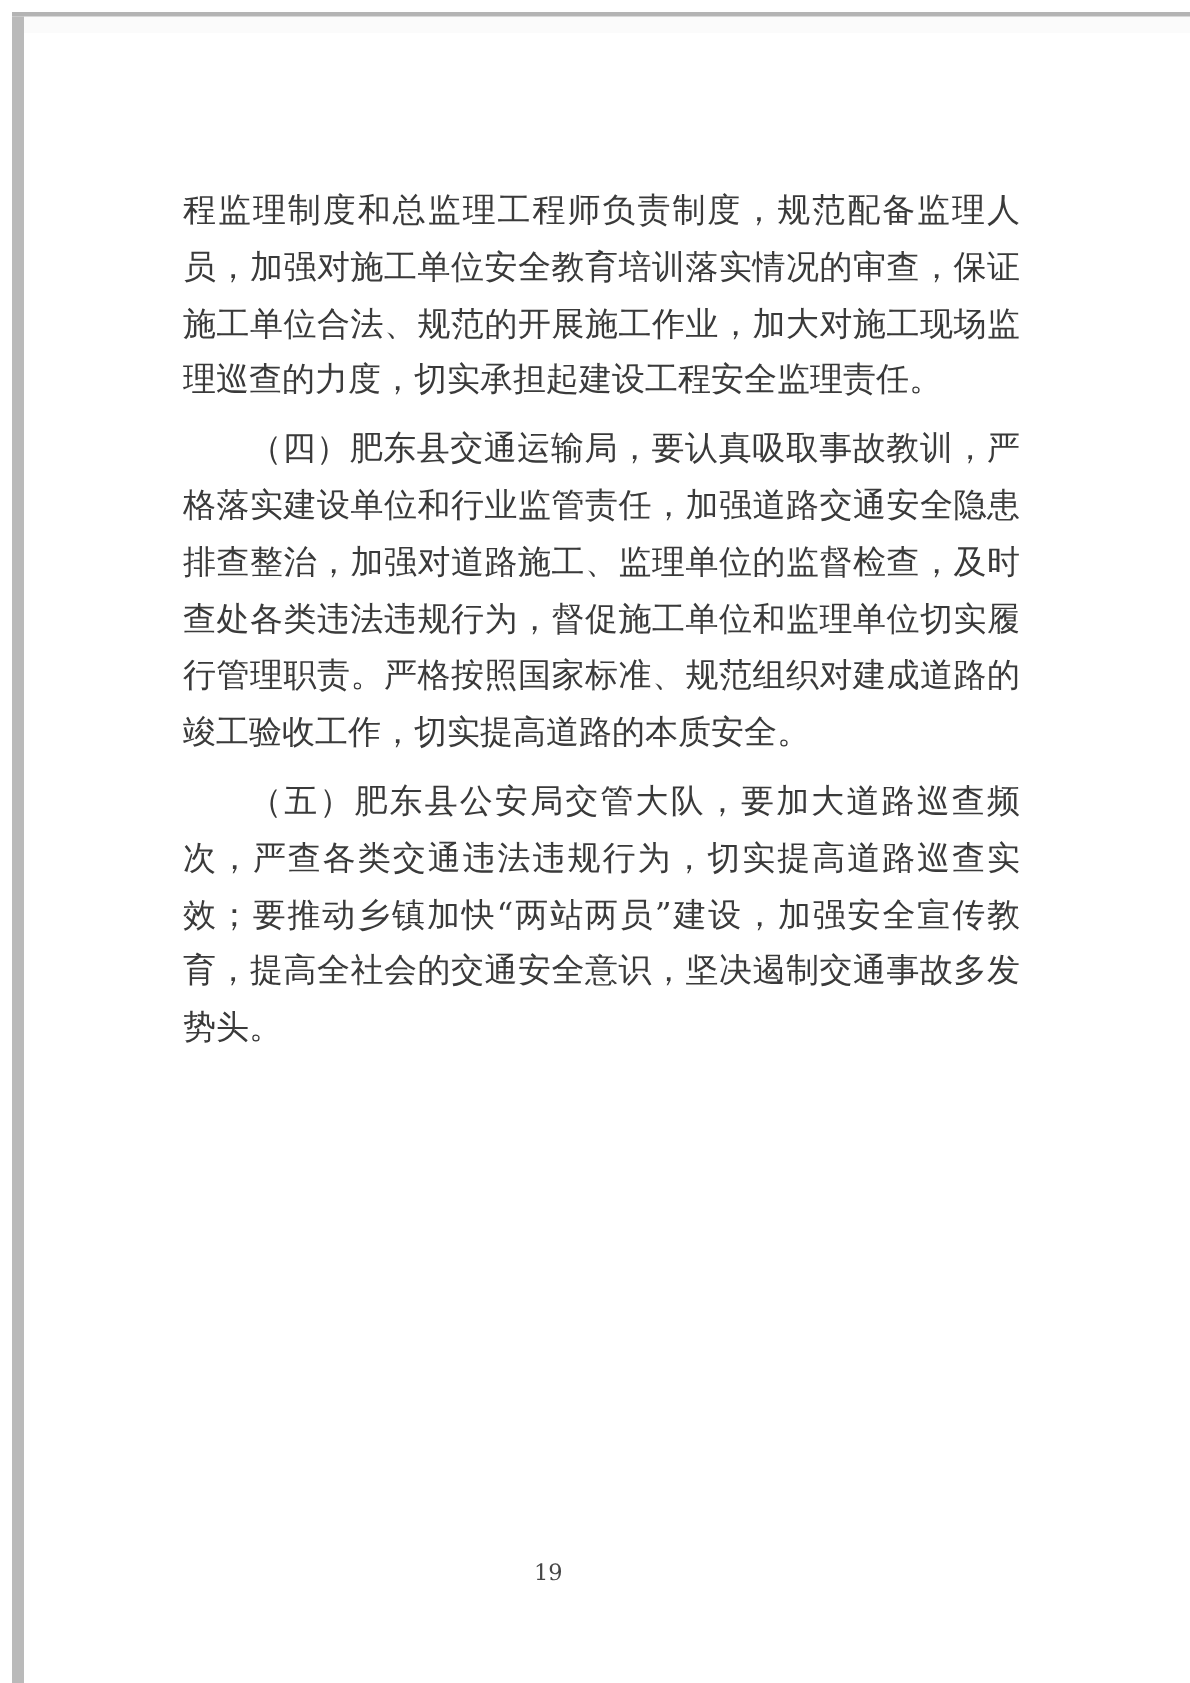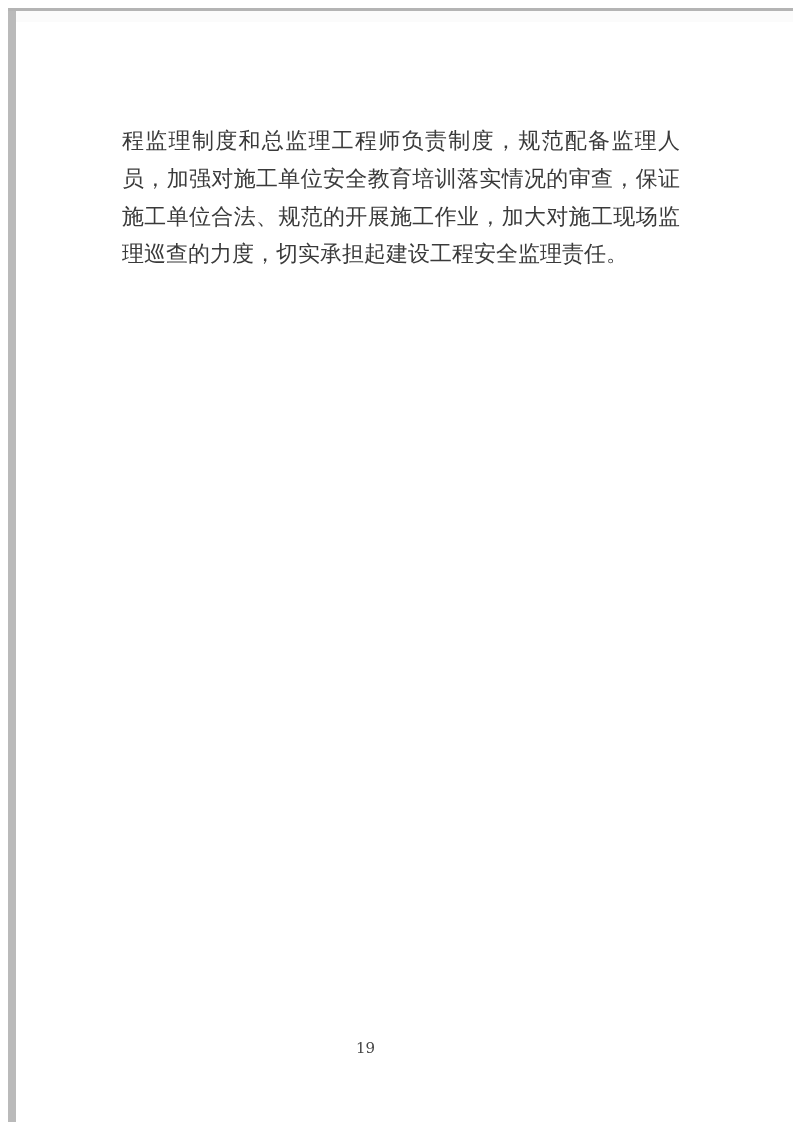--- a/index.html
+++ b/index.html
@@ -65,17 +65,19 @@
 <body>
 
 <div class="page">
 
   <div class="edge-top"></div>
   <div class="edge-top-shade"></div>
   <div class="edge-left"></div>
 
   <div class="content">
     <p class="para">程监理制度和总监理工程师负责制度，规范配备监理人员，加强对施工单位安全教育培训落实情况的审查，保证施工单位合法、规范的开展施工作业，加大对施工现场监理巡查的力度，切实承担起建设工程安全监理责任。</p>
+    <p class="para indent">（四）肥东县交通运输局，要认真吸取事故教训，严格落实建设单位和行业监管责任，加强道路交通安全隐患排查整治，加强对道路施工、监理单位的监督检查，及时查处各类违法违规行为，督促施工单位和监理单位切实履行管理职责。严格按照国家标准、规范组织对建成道路的竣工验收工作，切实提高道路的本质安全。</p>
+    <p class="para indent">（五）肥东县公安局交管大队，要加大道路巡查频次，严查各类交通违法违规行为，切实提高道路巡查实效；要推动乡镇加快“两站两员”建设，加强安全宣传教育，提高全社会的交通安全意识，坚决遏制交通事故多发势头。</p>
   </div>
 
   <div class="page-number">19</div>
 
 </div>
 
 </body></html>

